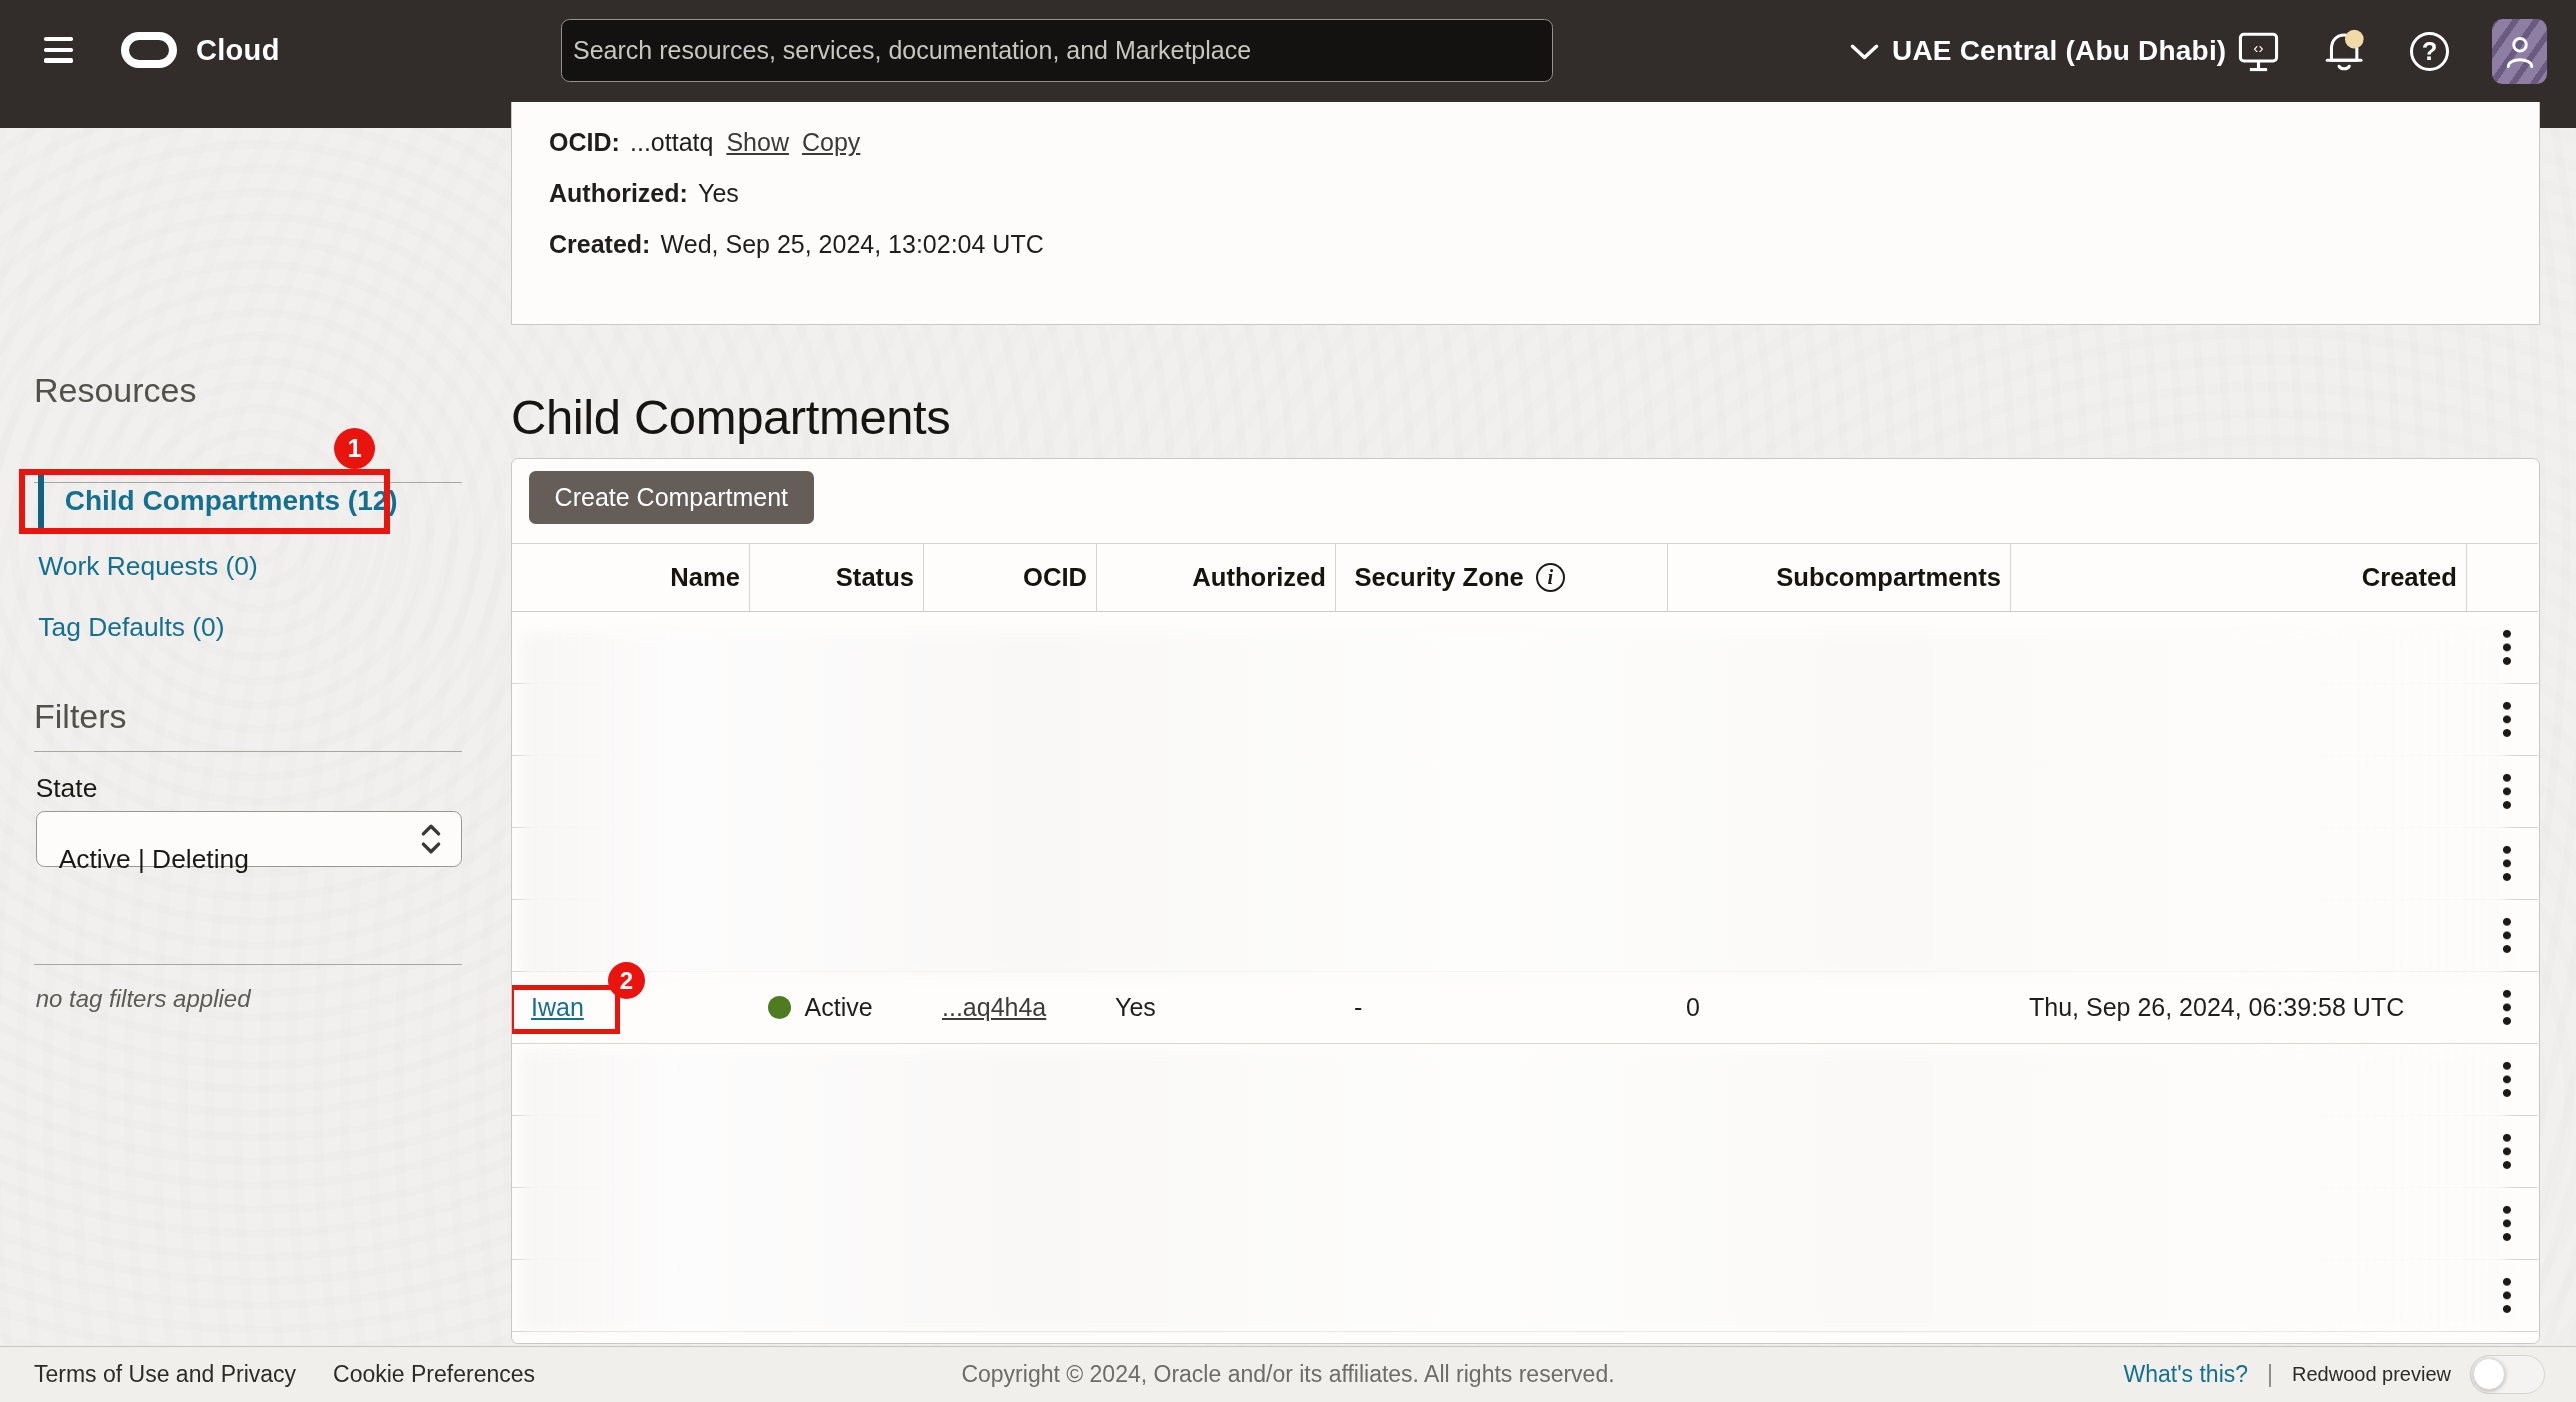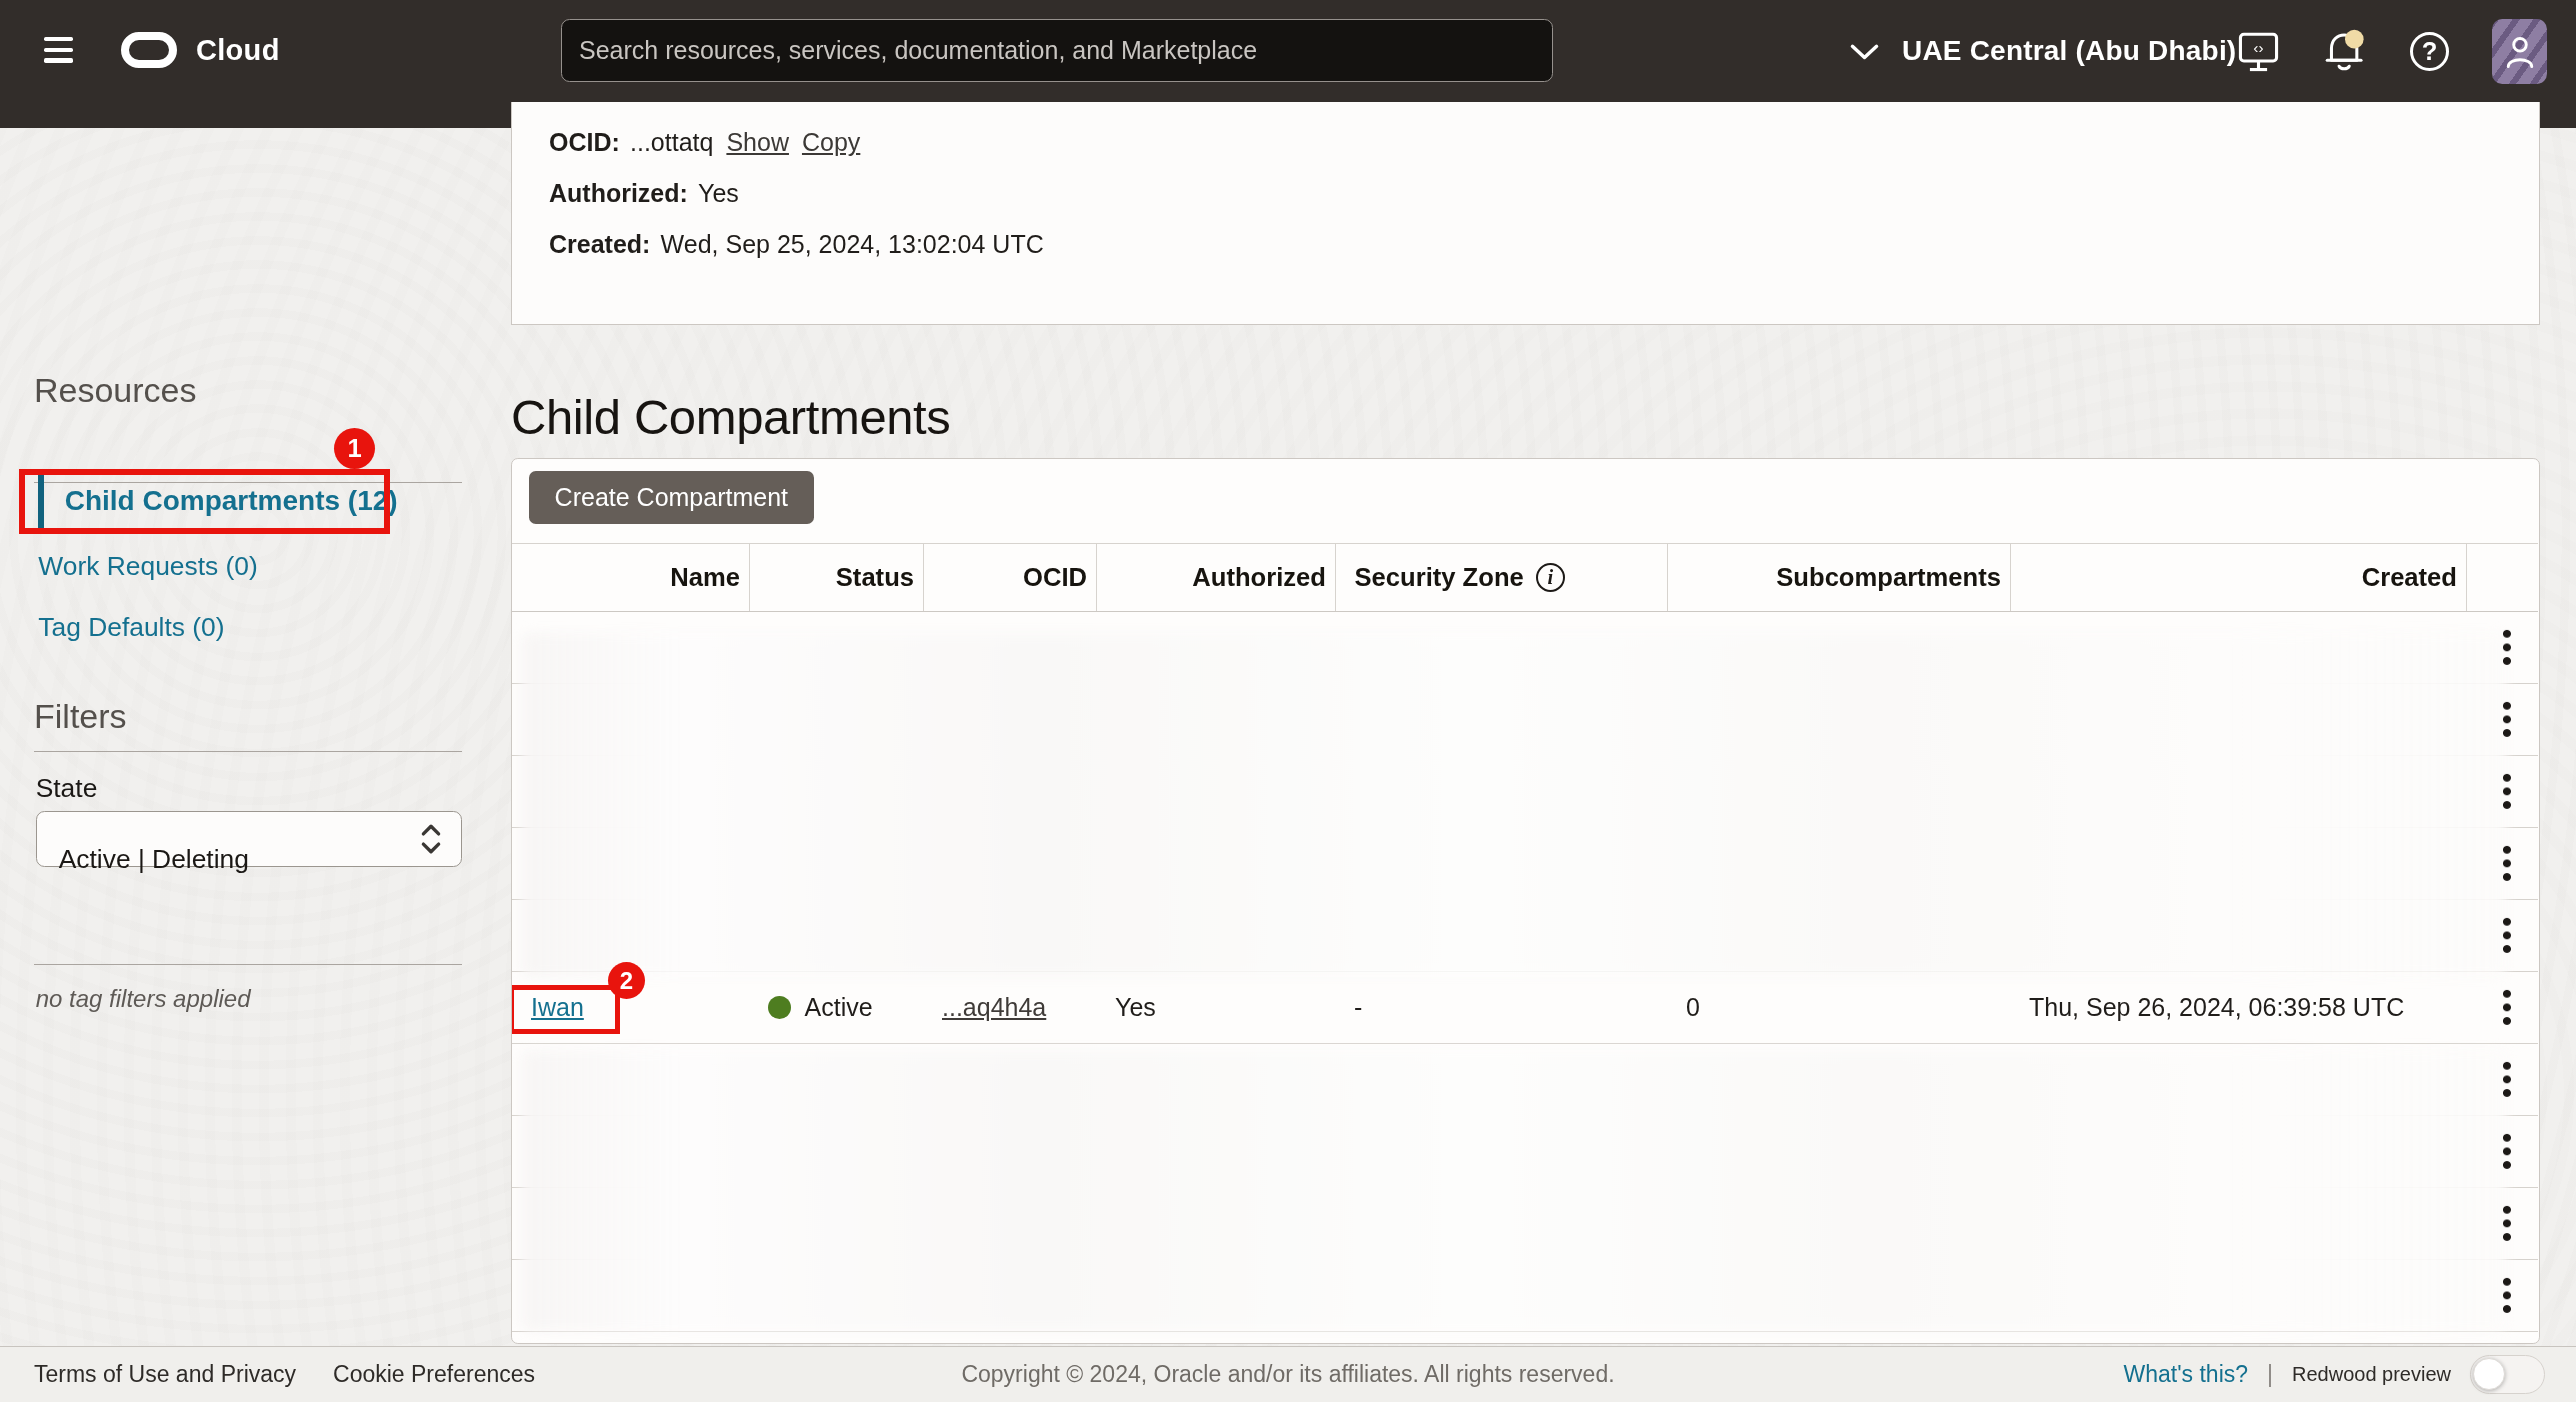--- a/index.html
+++ b/index.html
@@ -11,23 +11,23 @@
       repeating-radial-gradient(circle at 88% 78%, rgba(90,80,70,0.013) 0 10.2px, rgba(0,0,0,0) 10.2px 27px);
     font-family:"Liberation Sans",sans-serif;color:#201d1a;}
 
   
   .topbar{position:absolute;left:0;top:0;width:2576px;height:128px;background:#322d2a;display:flex;align-items:center;}
   .hamburger{position:absolute;left:44px;top:37px;width:29px;height:25.6px;display:flex;flex-direction:column;justify-content:space-between;cursor:pointer;}
   .hamburger span{display:block;height:4.3px;background:#fff;border-radius:1.7px;}
   .o-logo{position:absolute;left:121px;top:32px;width:56px;height:36px;border:8.5px solid #fff;border-radius:19px;}
   .brand{position:absolute;left:196px;top:34px;font-size:29px;font-weight:600;color:#fff;letter-spacing:0.3px;}
   .search{position:absolute;left:561px;top:19px;width:992px;height:63px;background:#141210;border:1.7px solid #96918d;border-radius:8.5px;
-    color:#c9c5c1;font-size:25px;padding:0 17px;font-family:"Liberation Sans",sans-serif;outline:none;}
+    color:#c9c5c1;font-size:25px;padding:0 11px;font-family:"Liberation Sans",sans-serif;outline:none;}
   .search::placeholder{color:#c9c5c1;opacity:1;}
-  .region{position:absolute;left:1849px;top:0;height:102px;display:flex;align-items:center;gap:22px;cursor:pointer;}
+  .region{position:absolute;left:1849px;top:0;height:102px;display:flex;align-items:center;gap:12px;cursor:pointer;}
   .region-label{color:#fff;font-size:28px;font-weight:600;letter-spacing:0.2px;}
   .topicons{position:absolute;right:29px;top:0;height:102px;display:flex;align-items:center;gap:43px;}
   .icon-btn{background:none;border:none;padding:0;margin:0;cursor:pointer;display:flex;align-items:center;justify-content:center;}
   .help-circle{width:39px;height:39px;border:3px solid #fff;border-radius:50%;color:#fff;font-size:25.6px;font-weight:700;display:flex;align-items:center;justify-content:center;}
   .avatar{width:55px;height:65px;border-radius:10.2px;background:#8e7ea3;
     background-image:repeating-linear-gradient(125deg, rgba(64,48,88,0.45) 0 6px, rgba(0,0,0,0) 6px 17px);
     display:flex;align-items:center;justify-content:center;overflow:hidden;}
 
   
   .sidebar{position:absolute;left:34px;top:102px;width:430px;height:1244px;}

